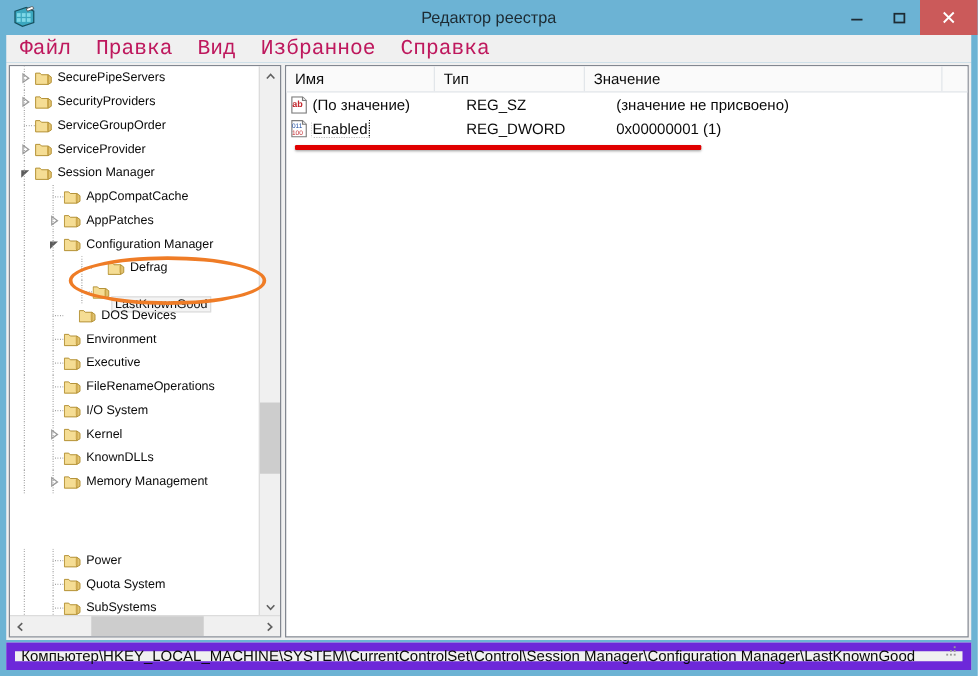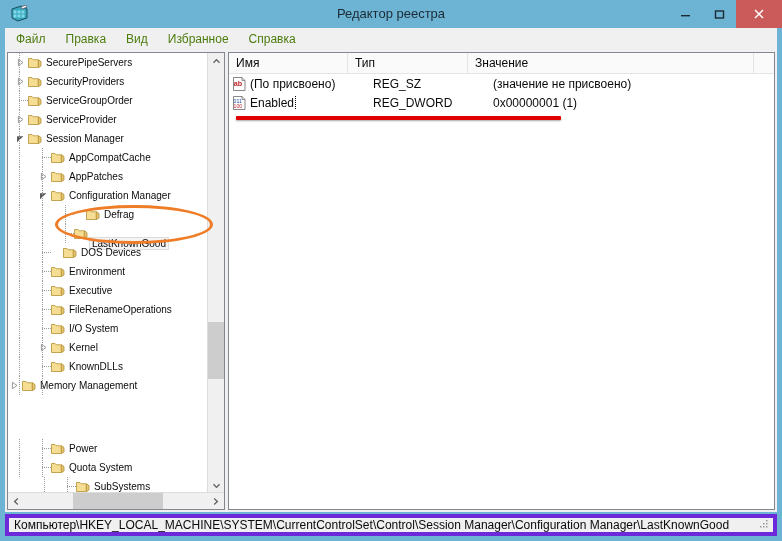--- a/index.html
+++ b/index.html
@@ -35,21 +35,21 @@
   }
   .cap.close{width:46px;background:#cb5a5a;}
   .cap svg{display:block;}
   
   .menubar{
     position:absolute;left:5px;top:28px;width:772px;height:22px;
     background:#f0f0f0;
     display:flex;align-items:center;
   }
   .menu-item{
-    font-size:12px;color:#4d7c0f;padding:3px 9px;margin-left:2px;cursor:default;
+    font-size:17px;color:#be185d;padding:3px 9px;margin-left:2px;cursor:default;font-family:Liberation Mono, monospace;
   }
   
   .client{
     position:absolute;left:5px;top:50px;width:772px;height:462px;
     background:#f0f0f0;
   }
   
   .tree-pane{
     position:absolute;left:2px;top:2px;width:218px;height:458px;
     background:#ffffff;border:1px solid #828790;box-sizing:border-box;
@@ -125,21 +125,21 @@
     position:absolute;border:3px solid #ef7c26;border-radius:50%;
     pointer-events:none;
   }
   .red-anno{
     position:absolute;background:#e00000;border-radius:1px;
     box-shadow:0 1px 2px rgba(0,0,0,.35);pointer-events:none;
   }
   
   .statusbar{
     position:absolute;left:5px;top:514px;width:772px;height:22px;
-    background:#f0f0f0;border:4px solid #6d28d9;box-sizing:border-box;
+    background:#f0f0f0;border:7px solid #6d28d9;box-sizing:border-box;
     display:flex;align-items:center;
   }
   .status-text{
     font-size:12px;color:#0a0a0a;padding-left:5px;white-space:nowrap;overflow:hidden;
   }
   .grip{position:absolute;right:3px;bottom:2px;width:12px;height:12px;}
 </style>
 </head>
 <body>
 
@@ -456,21 +456,21 @@
             <div class="folder">
               <svg width="14" height="13" viewBox="0 0 14 13">
                 <path d="M0.5 2.5 L4 2.5 L5.2 3.8 L10.5 3.8 L10.5 11.5 L0.5 11.5 Z" fill="#f3d98b" stroke="#c6a martin" stroke-width="0"></path>
                 <path d="M0.5 2.5 L4 2.5 L5.2 3.8 L10.5 3.8 L10.5 11.5 L0.5 11.5 Z" fill="#f5dd94" stroke="#b59339" stroke-width="0.8"></path>
                 <path d="M10.5 3.8 L13 5.6 L13 10 L10.5 11.5 Z" fill="#e3c470" stroke="#b59339" stroke-width="0.8"></path>
                 <rect x="9.6" y="4.6" width="1" height="5.6" fill="#cfa94c"></rect>
               </svg>
             </div>
             <div class="lbl">KnownDLLs</div>
           </div>
-          <div class="tnode" style=" text-align: center;">
+          <div class="tnode" style="padding-left: 29px; text-align: center;">
             <div class="dotline" style="left: 11px;"></div>
             <div class="dotline" style="left: 34px;"></div>
             <div class="arrow">
               <svg width="9" height="9" viewBox="0 0 9 9">
                 <path d="M2.4 1.2 L7 4.5 L2.4 7.8 Z" fill="none" stroke="#9a9a9a" stroke-width="1"></path>
               </svg>
             </div>
             <div class="folder">
               <svg width="14" height="13" viewBox="0 0 14 13">
                 <path d="M0.5 2.5 L4 2.5 L5.2 3.8 L10.5 3.8 L10.5 11.5 L0.5 11.5 Z" fill="#f3d98b" stroke="#c6a martin" stroke-width="0"></path>
@@ -504,21 +504,21 @@
             <div class="folder">
               <svg width="14" height="13" viewBox="0 0 14 13">
                 <path d="M0.5 2.5 L4 2.5 L5.2 3.8 L10.5 3.8 L10.5 11.5 L0.5 11.5 Z" fill="#f3d98b" stroke="#c6a martin" stroke-width="0"></path>
                 <path d="M0.5 2.5 L4 2.5 L5.2 3.8 L10.5 3.8 L10.5 11.5 L0.5 11.5 Z" fill="#f5dd94" stroke="#b59339" stroke-width="0.8"></path>
                 <path d="M10.5 3.8 L13 5.6 L13 10 L10.5 11.5 Z" fill="#e3c470" stroke="#b59339" stroke-width="0.8"></path>
                 <rect x="9.6" y="4.6" width="1" height="5.6" fill="#cfa94c"></rect>
               </svg>
             </div>
             <div class="lbl">Quota System</div>
           </div>
-          <div class="tnode" style="padding-left: 29px; margin-left: 25px;">
+          <div class="tnode" style="padding-left: 29px;">
             <div class="dotline" style="left: 11px;"></div>
             <div class="dotline" style="left: 34px;"></div>
             <div class="dothoriz" style="left: 34px; top: 9px; width: 9px;"></div>
             <div class="arrow"></div>
             <div class="folder">
               <svg width="14" height="13" viewBox="0 0 14 13">
                 <path d="M0.5 2.5 L4 2.5 L5.2 3.8 L10.5 3.8 L10.5 11.5 L0.5 11.5 Z" fill="#f3d98b" stroke="#c6a martin" stroke-width="0"></path>
                 <path d="M0.5 2.5 L4 2.5 L5.2 3.8 L10.5 3.8 L10.5 11.5 L0.5 11.5 Z" fill="#f5dd94" stroke="#b59339" stroke-width="0.8"></path>
                 <path d="M10.5 3.8 L13 5.6 L13 10 L10.5 11.5 Z" fill="#e3c470" stroke="#b59339" stroke-width="0.8"></path>
                 <rect x="9.6" y="4.6" width="1" height="5.6" fill="#cfa94c"></rect>
@@ -613,21 +613,21 @@
         </div>
       <div id="lv-body" style="position:absolute;left:0;top:21px;width:545px;">
           <div class="lv-row">
             <div class="lv-ico">
               <svg width="15" height="14" viewBox="0 0 15 14">
                 <path d="M1.5 0.5 L10 0.5 L13 3.4 L13 13.5 L1.5 13.5 Z" fill="#ffffff" stroke="#7a7a7a" stroke-width="0.9"></path>
                 <path d="M10 0.5 L10 3.4 L13 3.4" fill="#e8e8e8" stroke="#7a7a7a" stroke-width="0.9"></path>
                 <text x="1.8" y="8.6" font-family="Liberation Sans, sans-serif" font-size="7.2" font-weight="bold" fill="#c1272d">ab</text>
               </svg>
             </div>
-            <div class="lv-name"><span>(По присвоено)</span></div>
+            <div class="lv-name"><span>(По значение)</span></div>
             <div class="lv-type">REG_SZ</div>
             <div class="lv-val">(значение не присвоено)</div>
           </div>
           <div class="lv-row focus">
             <div class="lv-ico">
               <svg width="15" height="14" viewBox="0 0 15 14">
                 <path d="M1.5 0.5 L10 0.5 L13 3.4 L13 13.5 L1.5 13.5 Z" fill="#ffffff" stroke="#7a7a7a" stroke-width="0.9"></path>
                 <path d="M10 0.5 L10 3.4 L13 3.4" fill="#e8e8e8" stroke="#7a7a7a" stroke-width="0.9"></path>
                 <text x="1.6" y="6.6" font-family="Liberation Sans, sans-serif" font-size="5.2" fill="#1f4fa3">011</text>
                 <text x="1.6" y="11.8" font-family="Liberation Sans, sans-serif" font-size="5.2" fill="#c1272d">100</text>

